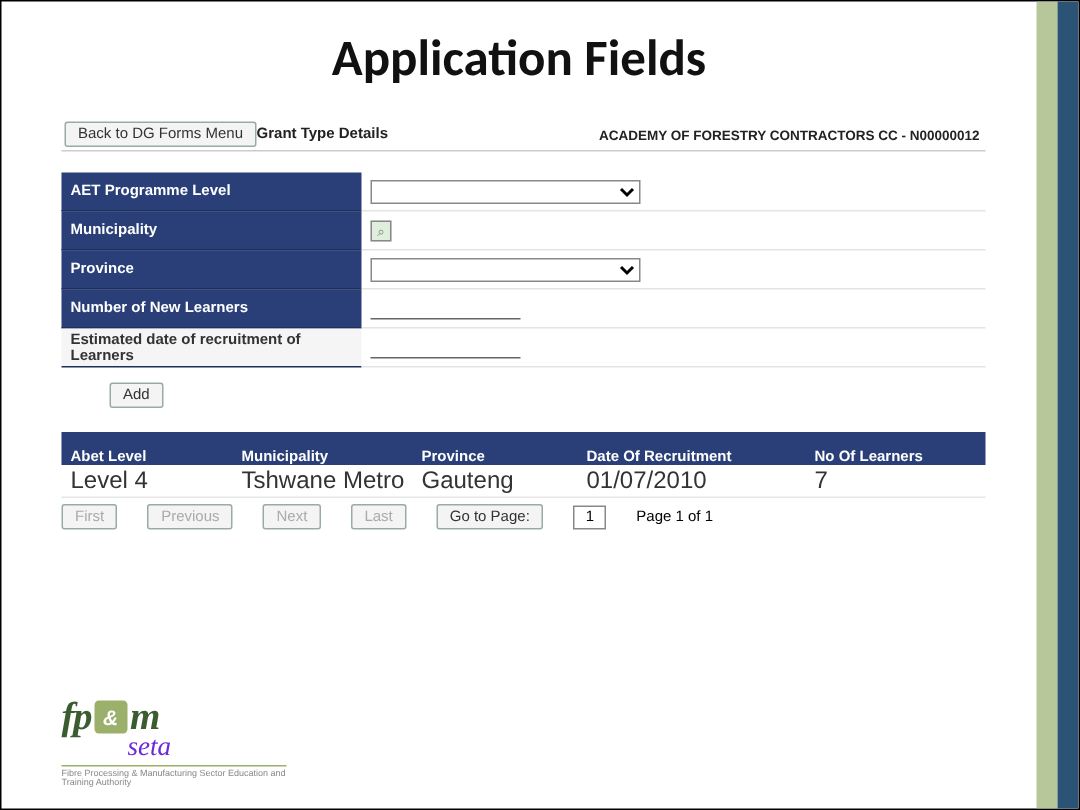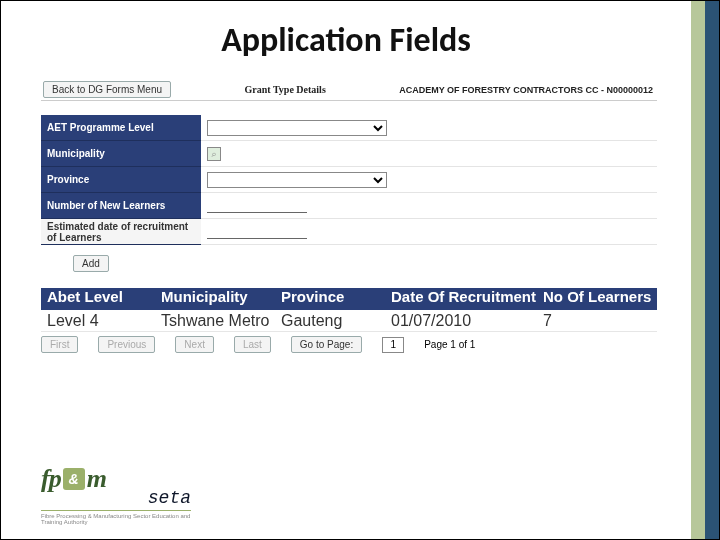--- a/index.html
+++ b/index.html
@@ -46,27 +46,27 @@
     border: 1px solid #9aa;
     background: #f4f4f4;
     padding: 2px 8px;
     font-size: 10px;
     color: #333;
     cursor: pointer;
     border-radius: 2px;
   }
   .btn-disabled { color: #aaa; }
   .back-btn { margin-left: 2px; }
-  .top-center { flex: 1; text-align: center; font-weight: 700; color: #222; font-family: Liberation Serif, serif; }
+  .top-center { flex: 1; text-align: left; font-weight: 700; color: #222; }
   .top-right { font-weight: 700; color: #222; padding-right: 4px; font-size: 9px; }
 
   .form-rows { margin-top: 14px; }
   .frow { display: flex; align-items: stretch; height: 26px; }
   .flabel {
-    width: 160px;
+    width: 200px;
     background: #2a3f78;
     color: #fff;
     font-weight: 700;
     font-size: 10px;
     display: flex; align-items: center;
     padding: 0 6px;
     border-bottom: 1px solid #1e2f5c;
   }
   .flabel.light { background: #f5f5f5; color: #333; }
   .fcontrol {
@@ -96,23 +96,23 @@
 
   .divider { height: 12px; }
 
   .toolbar2 { display: flex; gap: 4px; align-items: center; margin-top: 18px; }
 
   .gridhdr {
     display: flex;
     background: #2a3f78;
     color: #fff;
     font-weight: 700;
-    font-size: 15px;
+    font-size: 10px;
     height: 22px;
-    align-items: flex-start;
+    align-items: flex-end;
     margin-top: 4px;
   }
   .c1 { width: 120px; padding-left: 6px; }
   .c2 { width: 120px; }
   .c3 { width: 110px; }
   .c4 { width: 152px; }
   .c5 { flex: 1; }
 
   .gridrow {
     display: flex;
@@ -132,21 +132,21 @@
     width: 150px;
   }
   .logo .brand { display: flex; align-items: center; gap: 2px; font-style: italic; }
   .logo .fp { font-family: Georgia, serif; font-size: 26px; color: #3a5c2e; font-weight: 700; letter-spacing: -1px; }
   .logo .amp {
     display: inline-block; width: 22px; height: 22px;
     background: #9bb06a; color: #fff; border-radius: 3px;
     font-size: 14px; font-weight: 700; text-align: center; line-height: 22px;
   }
   .logo .m { font-family: Georgia, serif; font-size: 26px; color: #3a5c2e; font-weight: 700; }
-  .logo .seta { font-family: Liberation Mono, monospace; font-size: 18px; color: #0f172a; font-style: italic; margin-left: 44px; margin-top: -6px; text-align: right; }
+  .logo .seta { font-family: Liberation Serif, serif; font-size: 18px; color: #6d28d9; font-style: italic; margin-left: 44px; margin-top: -6px; }
   .logo .tag { font-size: 6px; color: #888; border-top: 1px solid #9bb06a; margin-top: 2px; padding-top: 2px; }
 </style>
 </head>
 <body>
 
 <div class="slide">
   <div class="right-stripes">
     <div class="stripe-a"></div>
     <div class="stripe-b"></div>
   </div>

